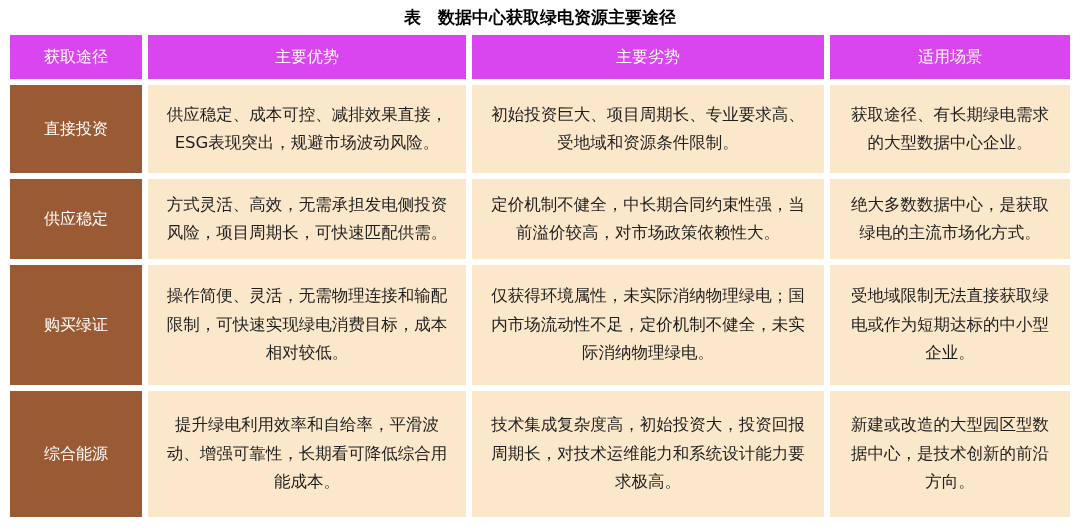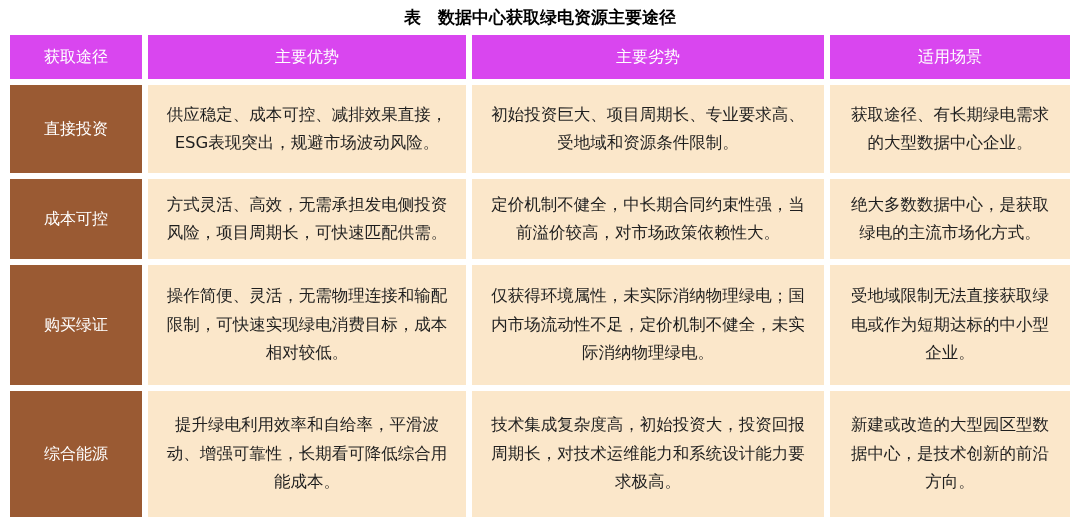--- a/index.html
+++ b/index.html
@@ -90,21 +90,21 @@
       </tr>
     </thead>
     <tbody>
       <tr class="r1">
         <th class="row-label">直接投资</th>
         <td class="body-cell">供应稳定、成本可控、减排效果直接，ESG表现突出，规避市场波动风险。</td>
         <td class="body-cell">初始投资巨大、项目周期长、专业要求高、受地域和资源条件限制。</td>
         <td class="body-cell">获取途径、有长期绿电需求的大型数据中心企业。</td>
       </tr>
       <tr class="r2">
-        <th class="row-label">成本可控</th>
+        <th class="row-label">供应稳定</th>
         <td class="body-cell">方式灵活、高效，无需承担发电侧投资风险，项目周期长，可快速匹配供需。</td>
         <td class="body-cell">定价机制不健全，中长期合同约束性强，当前溢价较高，对市场政策依赖性大。</td>
         <td class="body-cell">绝大多数数据中心，是获取绿电的主流市场化方式。</td>
       </tr>
       <tr class="r3">
         <th class="row-label">购买绿证</th>
         <td class="body-cell">操作简便、灵活，无需物理连接和输配限制，可快速实现绿电消费目标，成本相对较低。</td>
         <td class="body-cell">仅获得环境属性，未实际消纳物理绿电；国内市场流动性不足，定价机制不健全，未实际消纳物理绿电。</td>
         <td class="body-cell">受地域限制无法直接获取绿电或作为短期达标的中小型企业。</td>
       </tr>

